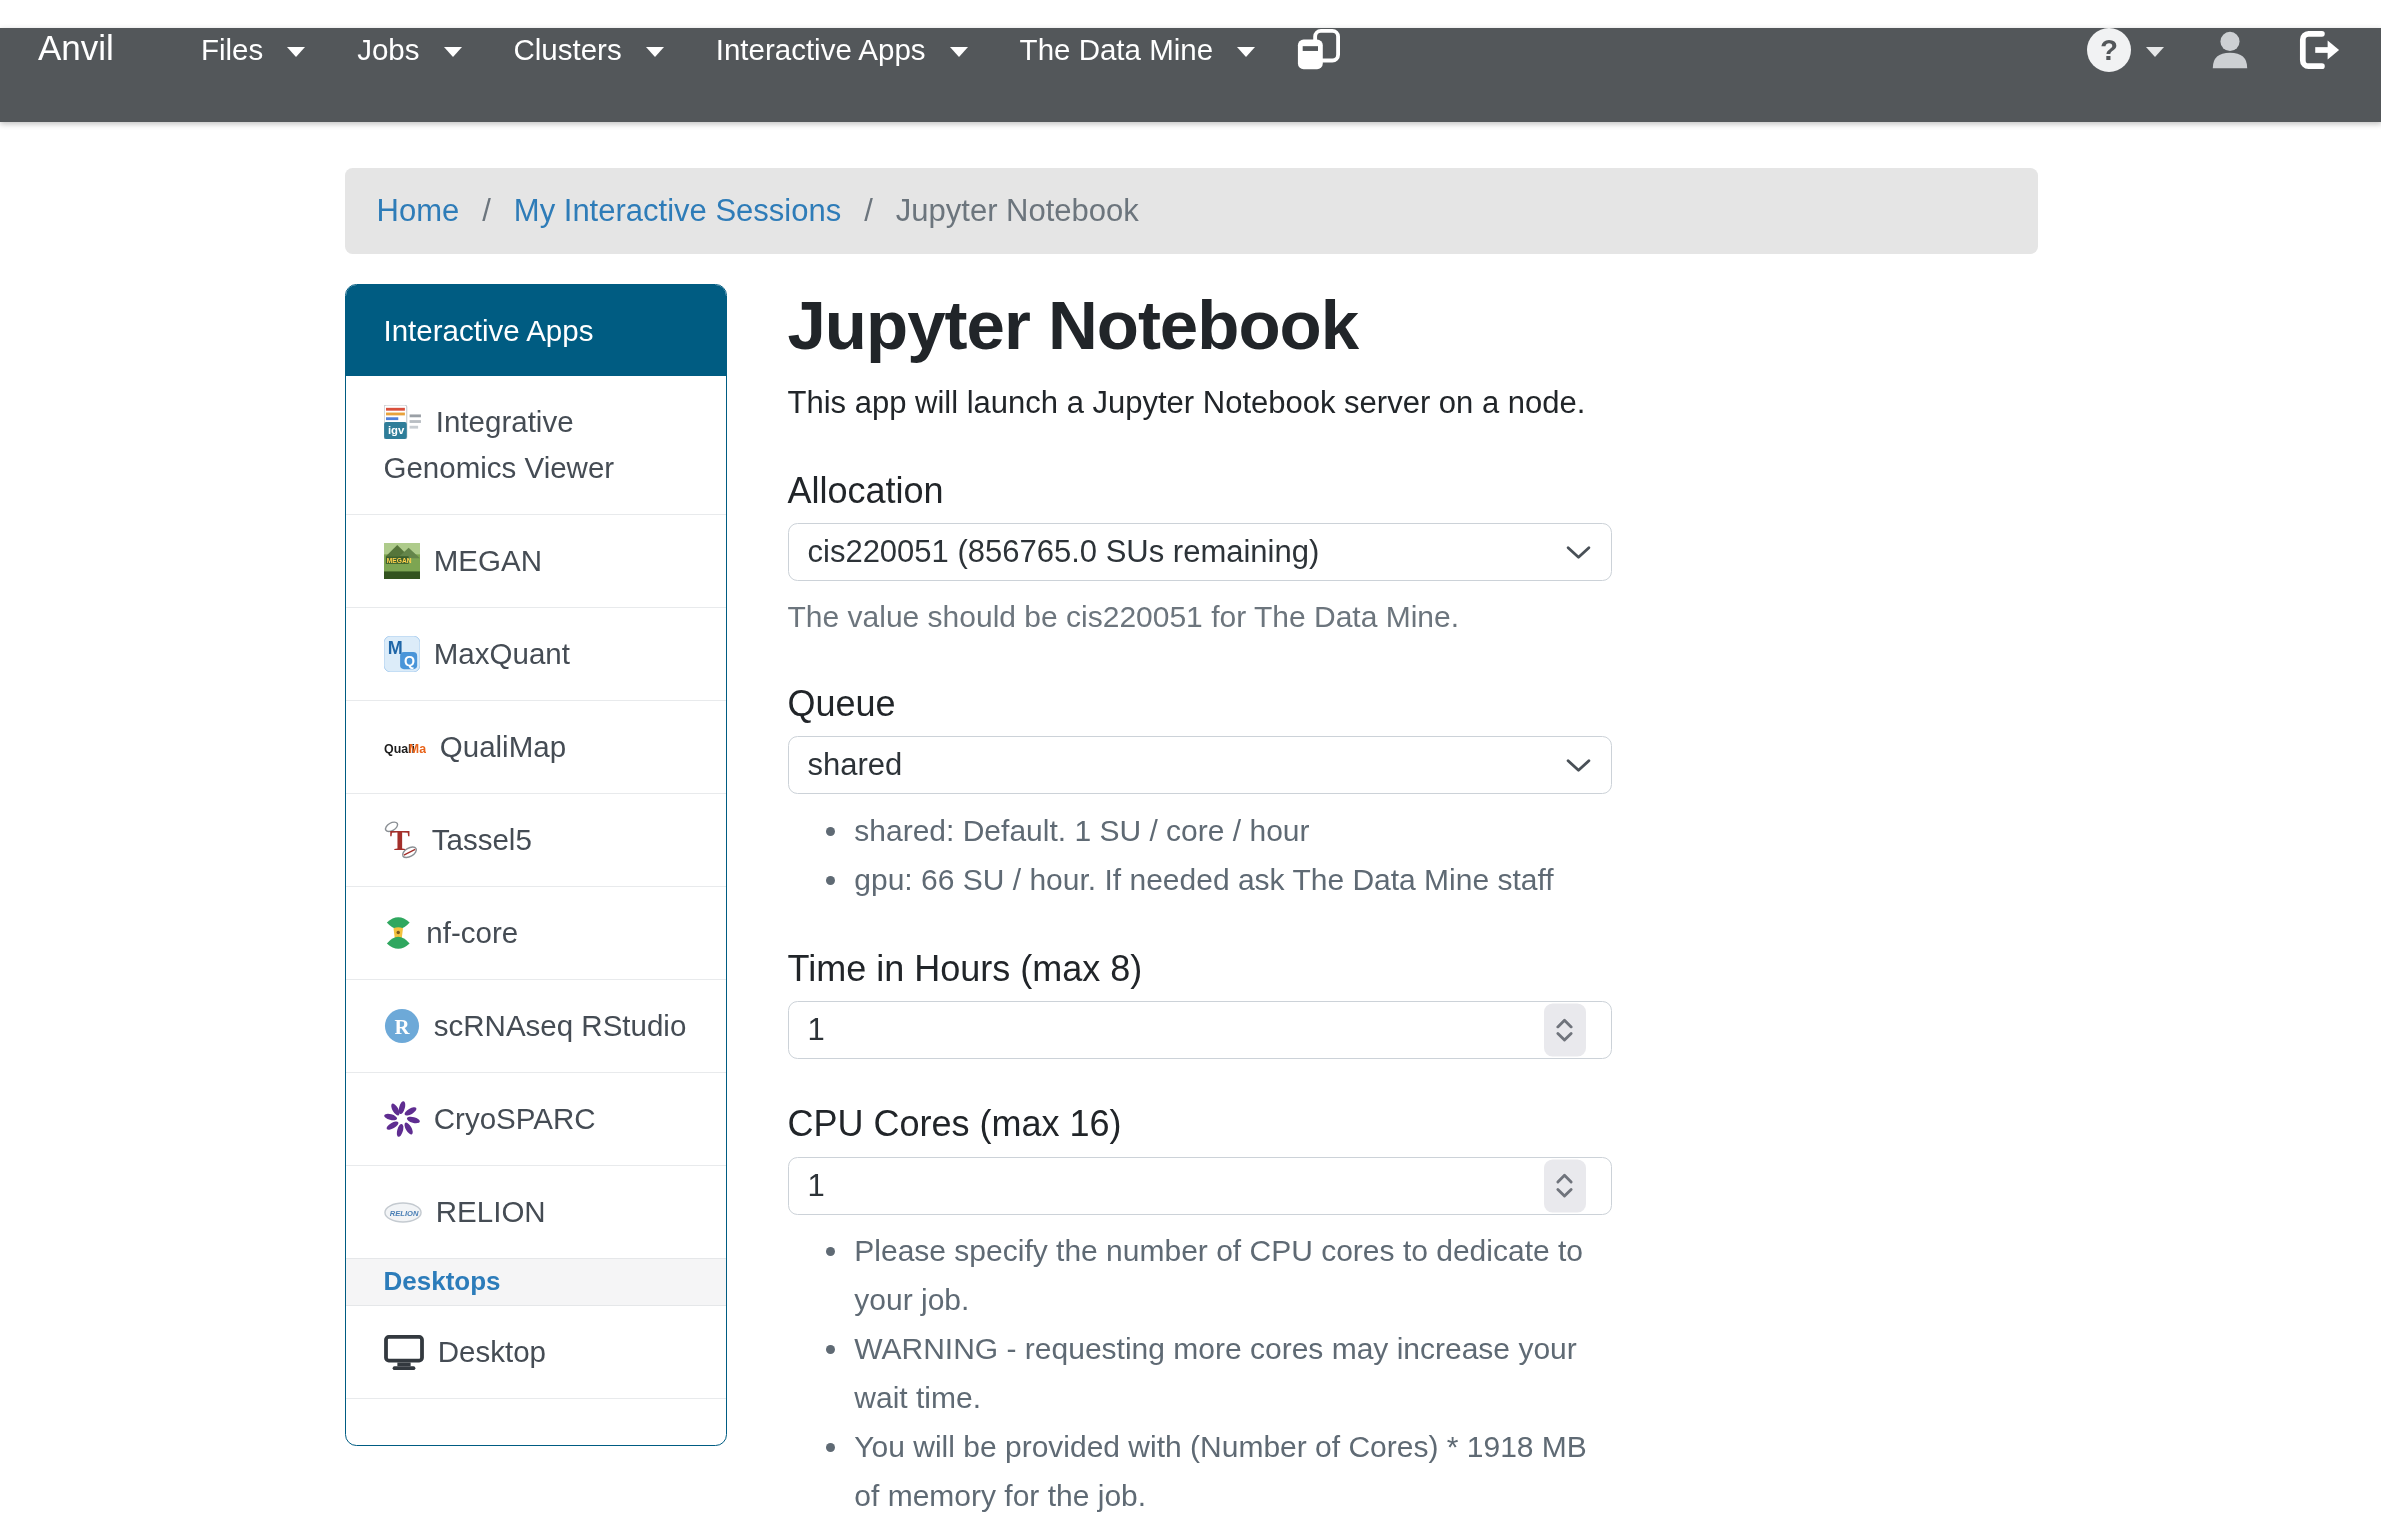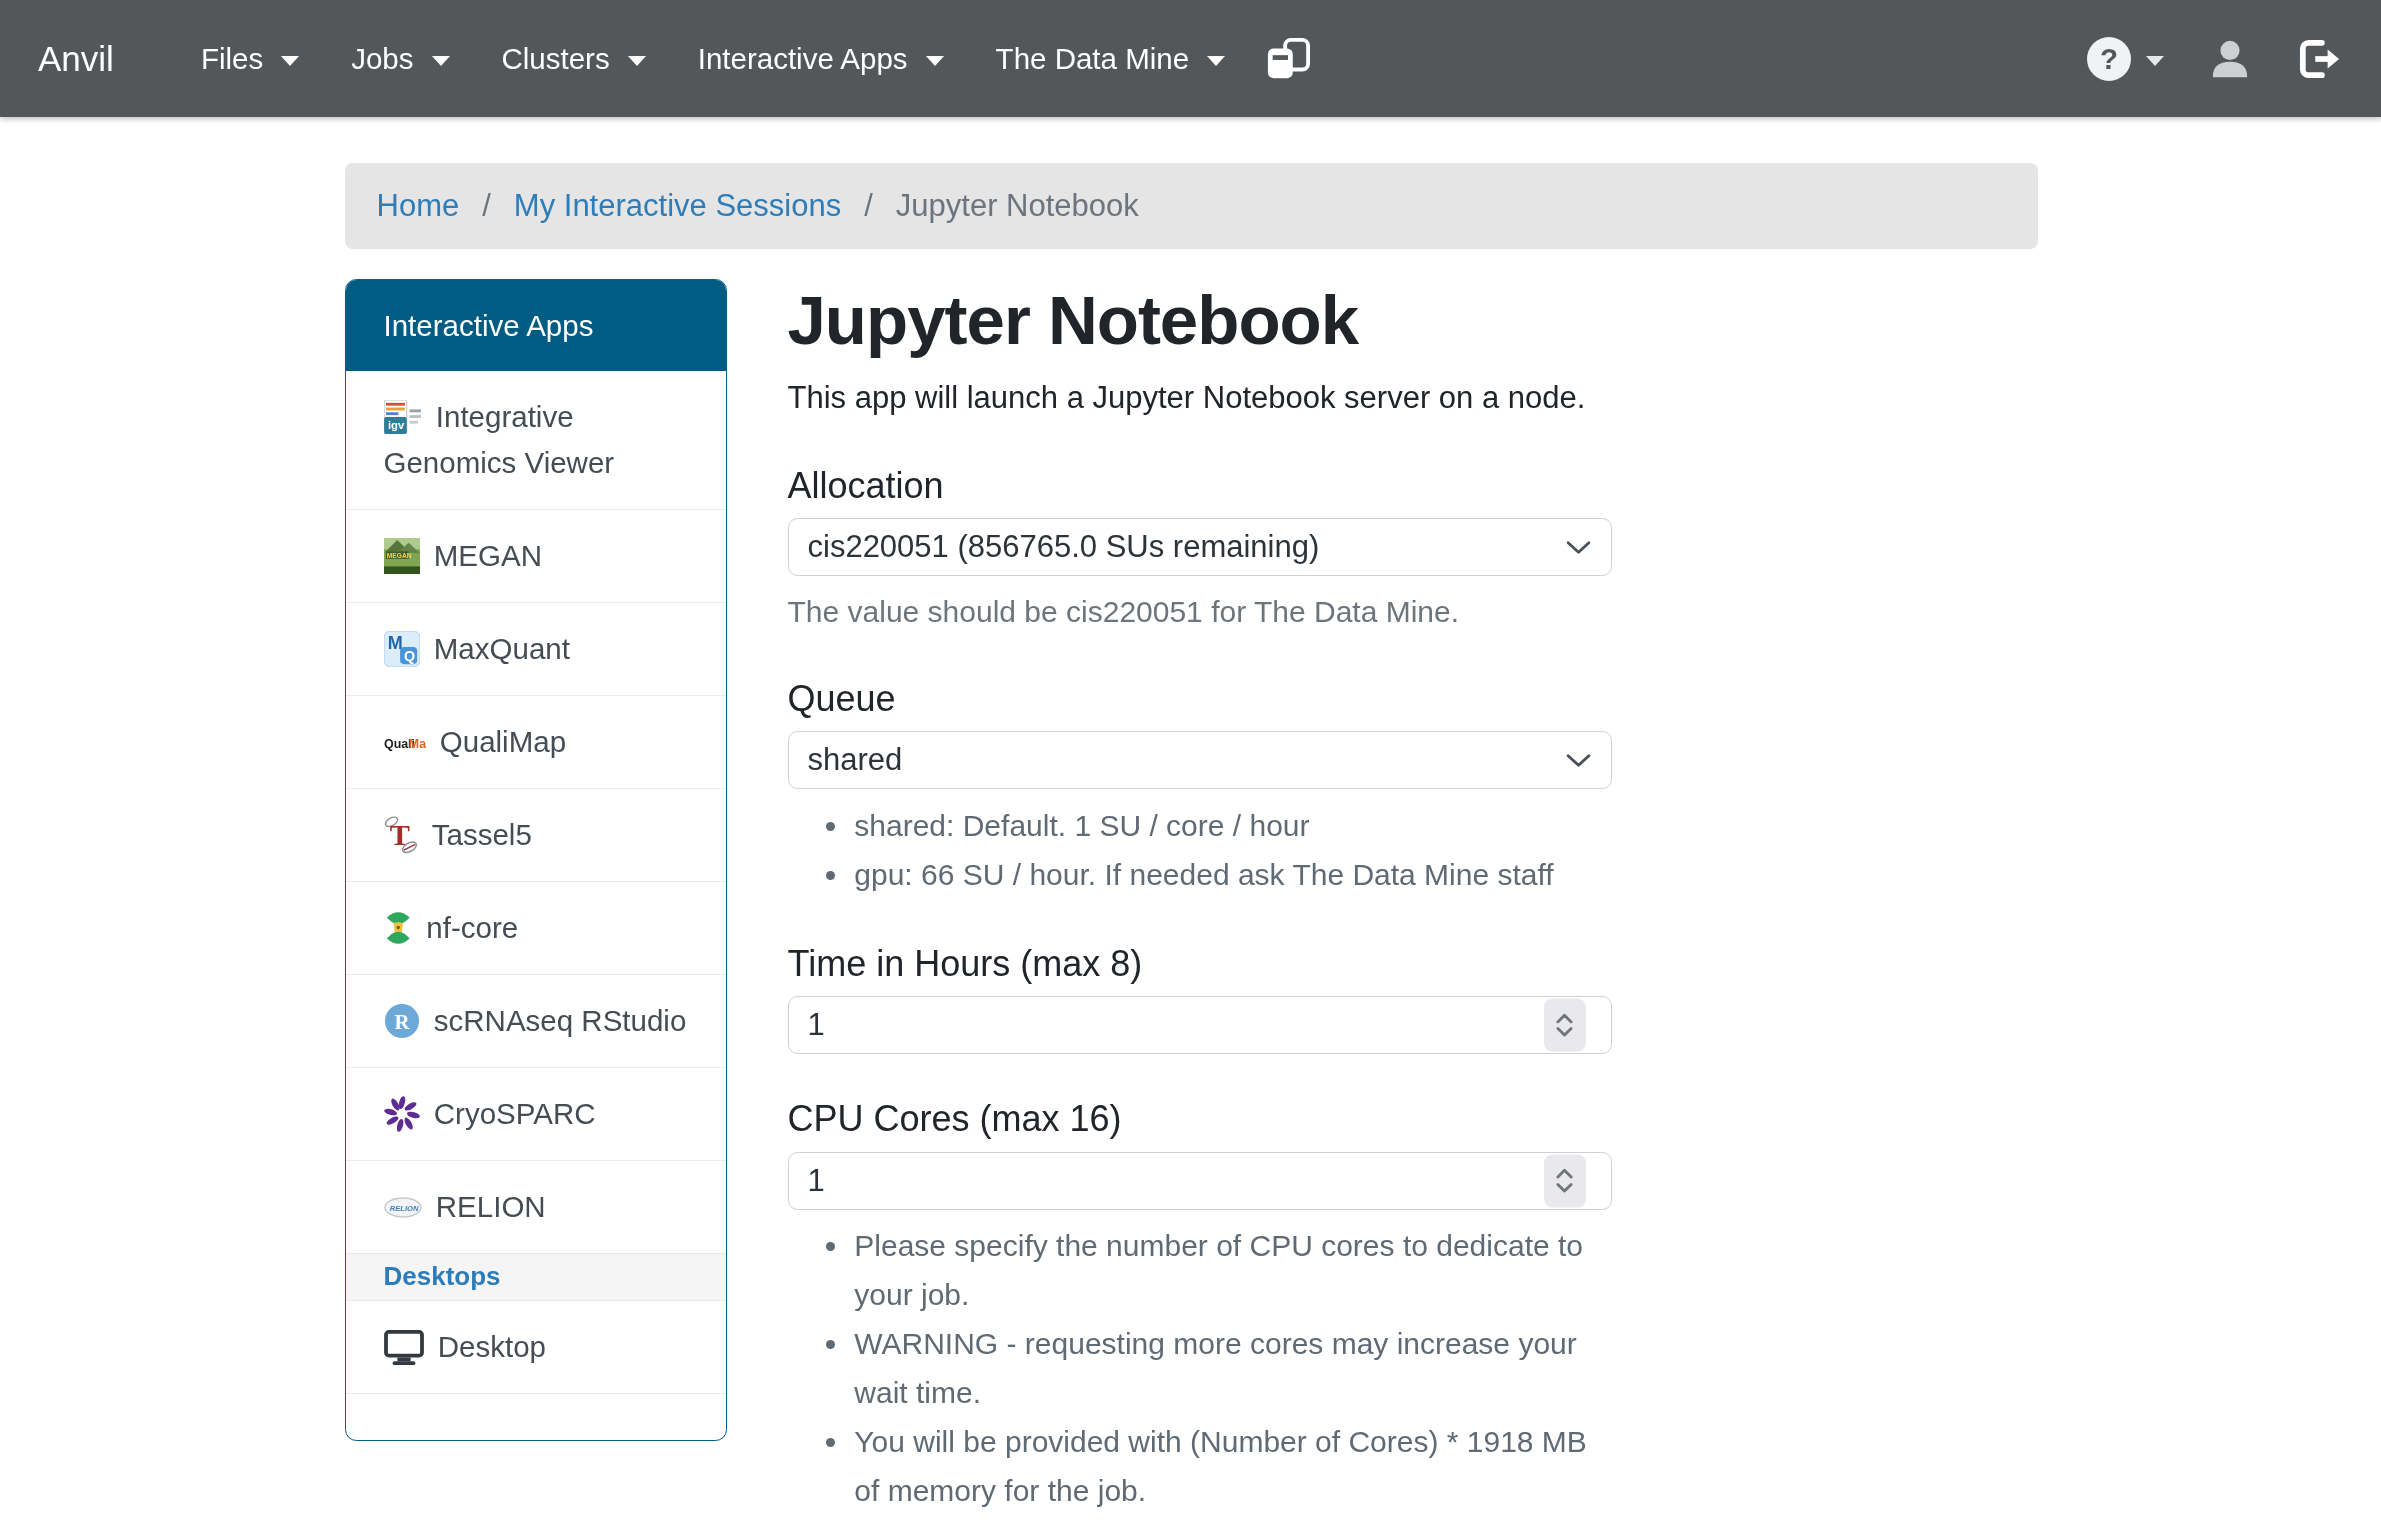--- a/index.html
+++ b/index.html
@@ -1,24 +1,24 @@
 <!DOCTYPE html>
 <html style="font-size:15px"><head>
 <meta charset="utf-8">
 <style>
   * { box-sizing: border-box; margin: 0; padding: 0; }
   html,body { width:2382px; height:1537px; overflow:hidden; background:#fff;
     font-family:"Liberation Sans", sans-serif; color:#212529; }
 
   
-  .navbar { height:117px; background:#53575a; display:flex; align-items:center;
-    padding:0 38px; box-shadow:0 1.9px 5.7px rgba(0,0,0,.25); }
+  .navbar { height:94px; background:#53575a; display:flex; align-items:flex-start;
+    padding:0 38px; box-shadow:0 1.9px 5.7px rgba(0,0,0,.25);margin-top:28px; }
   .brand { color:#fff; font-size:35px; text-decoration:none; margin-right:61px; }
   .nav-links { display:flex; align-items:center; }
-  .nav-link { display:flex; align-items:center; gap:18px; color:#fff; font-size:29.5px;
+  .nav-link { display:flex; align-items:center; gap:24px; color:#fff; font-size:29.5px;
     text-decoration:none; padding:0 26px; cursor:pointer; }
   .caret { width:0; height:0; border-left:9.5px solid transparent;
     border-right:9.5px solid transparent; border-top:10.5px solid #fff; margin-top:4.8px; }
   .nav-iconbtn { margin-left:13.3px; display:flex; align-items:center; cursor:pointer; }
   .nav-right { margin-left:auto; display:flex; align-items:center; gap:44px; }
   .help-circle { width:44px; height:44px; border-radius:50%; background:#f1f2f3;
     color:#53575a; font-size:29.5px; font-weight:700; display:flex; align-items:center;
     justify-content:center; }
   .help-wrap { display:flex; align-items:center; gap:15px; cursor:pointer; }
   .help-wrap .caret { border-top-color:#e7e8e9; }

